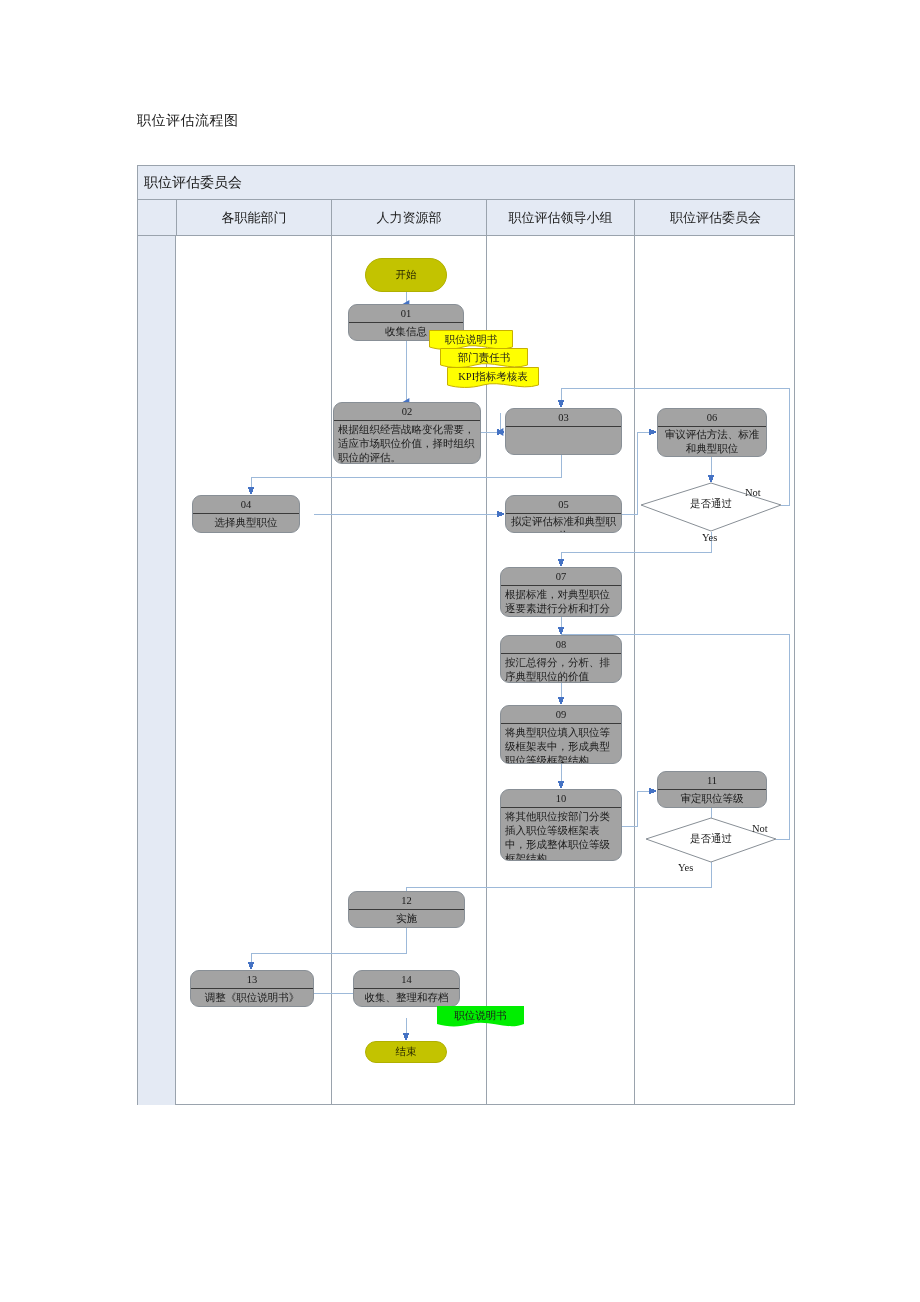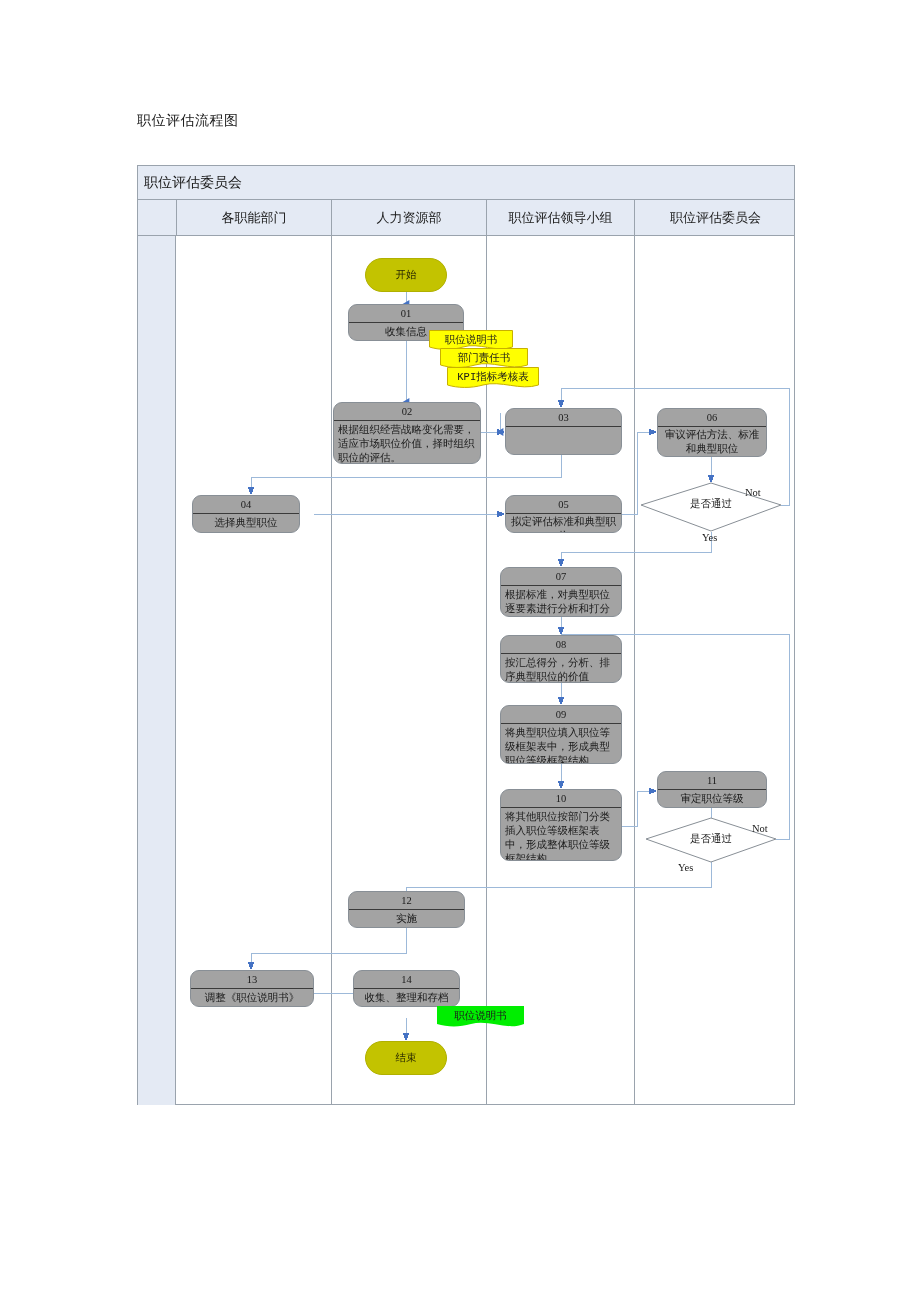--- a/index.html
+++ b/index.html
@@ -95,21 +95,21 @@
     position:absolute;font-size:10.5px;color:#1a1a1a;white-space:nowrap;
     font-family:"Liberation Serif","DejaVu Serif",serif;
   }
 
   
   .docnote{
     position:absolute;
     display:flex;align-items:flex-start;justify-content:center;
     font-size:10.5px;color:#1a1a1a;white-space:nowrap;
   }
-  .docnote .dn-text{position:relative;z-index:2;padding-top:3px;font-family:Liberation Mono, monospace;}
+  .docnote .dn-text{position:relative;z-index:2;padding-top:3px;}
   .docnote .dn-shape{position:absolute;left:0;top:0;z-index:1;}
 </style>
 </head>
 <body>
 
 <div id="doc-title">职位评估流程图</div>
 
 <div id="flow-table">
 
   <div id="table-caption">职位评估委员会</div>
@@ -197,21 +197,21 @@
     <polygon points="402.5,1033 409.5,1033 406,1041" fill="#4472C4" stroke="none"></polygon>
   </g>
 
   <polygon points="711,483 781,505 711,531 641,505" fill="#ffffff" stroke="#888f96" stroke-width="1"></polygon>
   <polygon points="711,818 776,839 711,862 646,839" fill="#ffffff" stroke="#888f96" stroke-width="1"></polygon>
 </svg>
 </div>
 
 <div class="term" style="left:365px;top:258px;width:82px;height:34px;">开始</div>
 
-<div class="term" style="left:365px;top:1041px;width:82px;height:34px;">结束</div>
+<div class="term" style="left:365px;top:1041px;width:82px;height:22px;">结束</div>
 
 <div class="pbox" style="left:348px;top:304px;width:116px;height:37px;">
   <div class="pid">01</div>
   <div class="ptext">收集信息</div>
 </div>
 
 <div class="pbox just" style="left:333px;top:402px;width:148px;height:62px;">
   <div class="pid">02</div>
   <div class="ptext">根据组织经营战略变化需要，适应市场职位价值，择时组织职位的评估。</div>
 </div>

